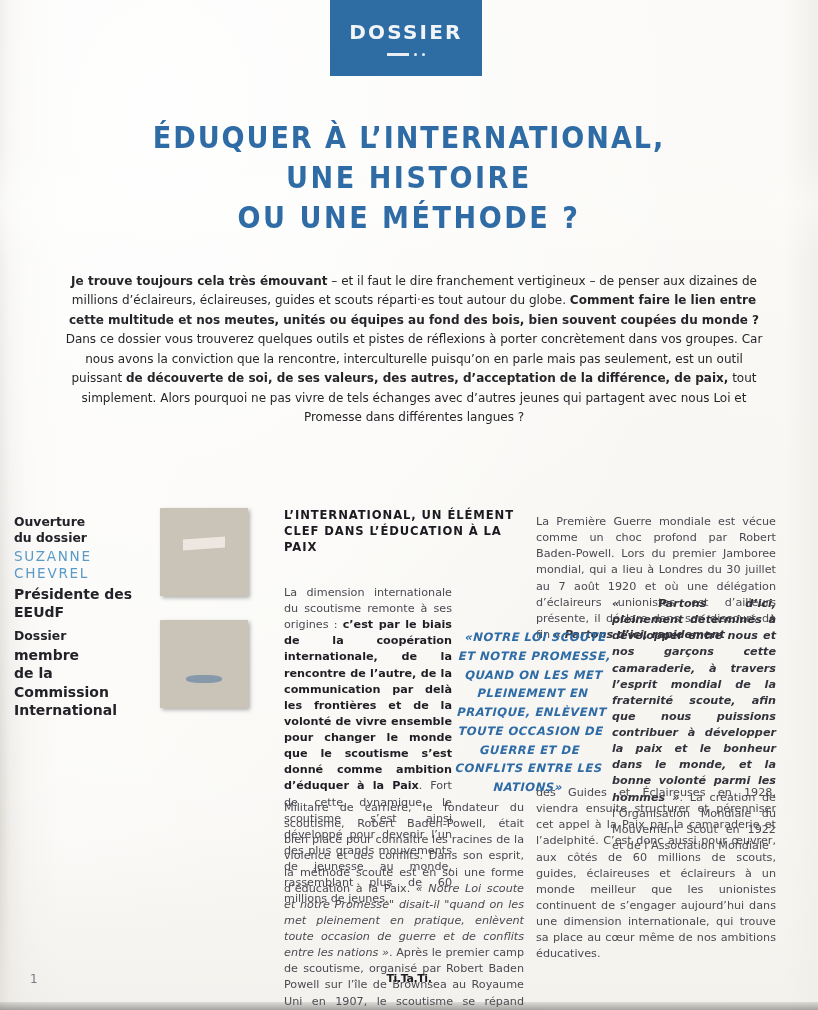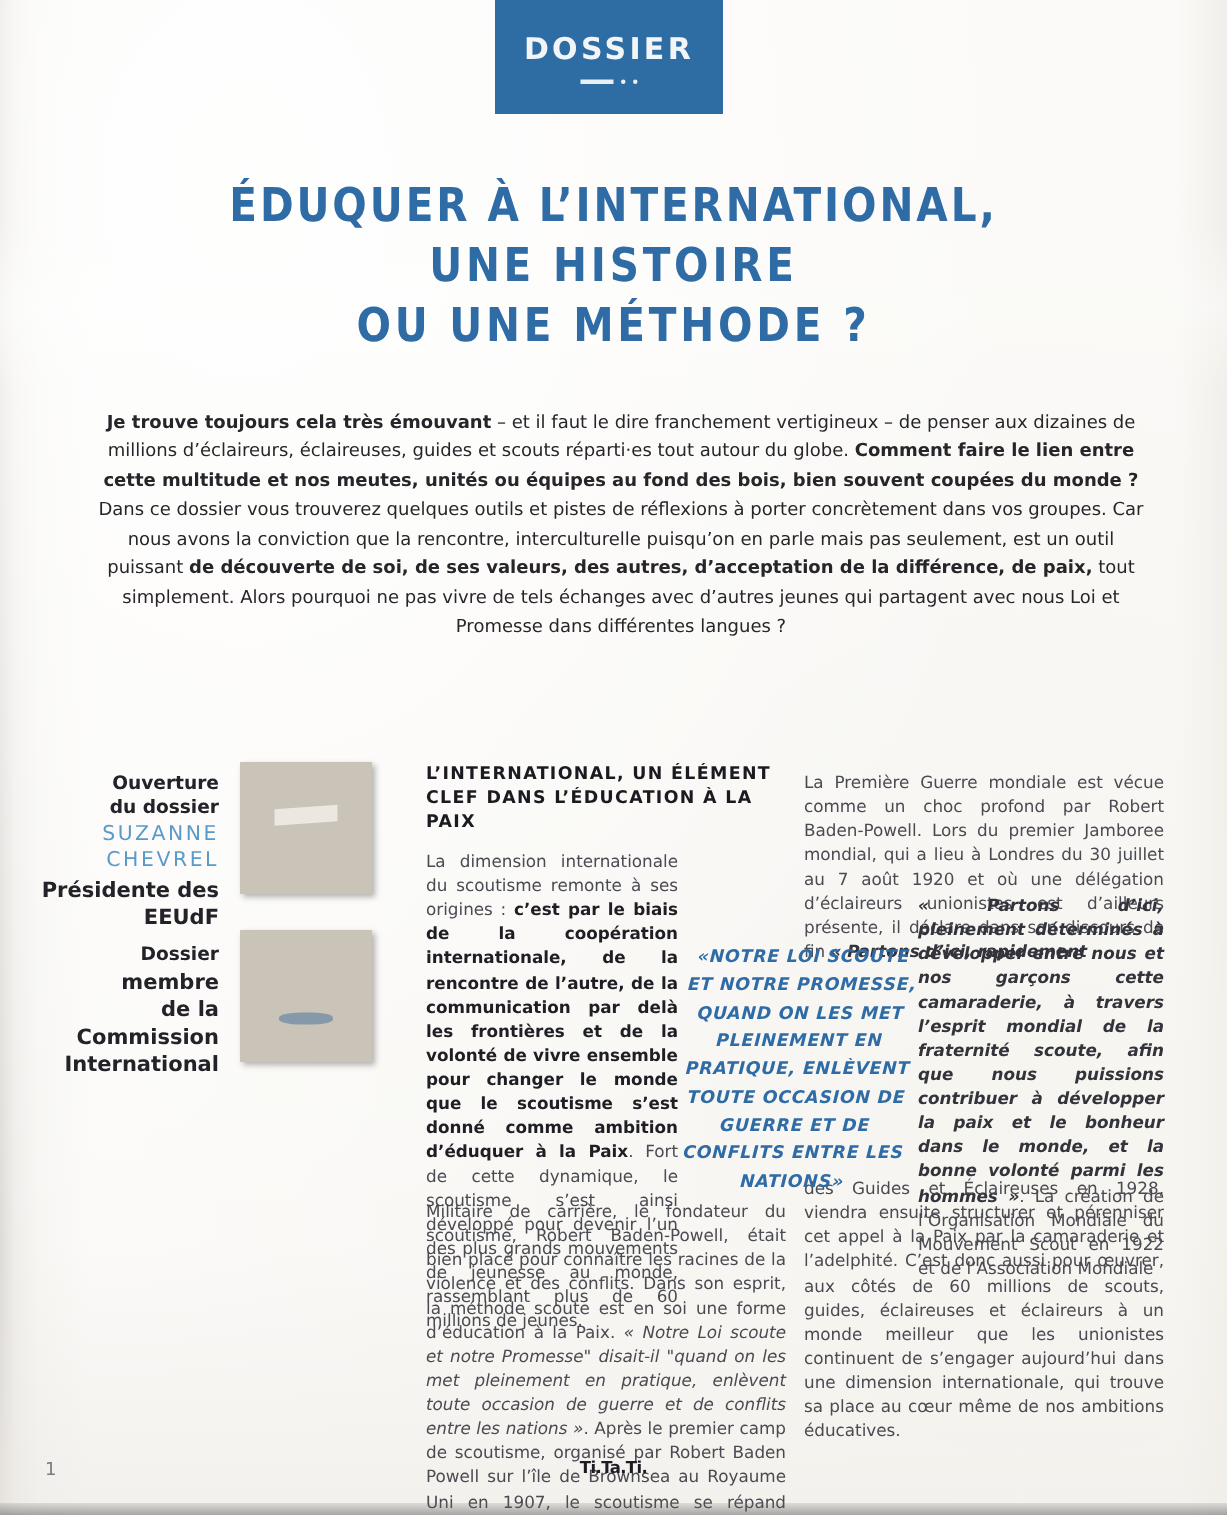--- a/index.html
+++ b/index.html
@@ -73,21 +73,21 @@
     font-family:"DejaVu Sans","Liberation Sans",sans-serif;
   }
   .intro b{font-weight:bold;}
 
   
   .credits{
     position:absolute;left:14px;top:508px;width:240px;z-index:4;
   }
   .credit{position:relative;margin-bottom:16px;min-height:92px;}
   .credit .ctext{
-    width:132px;text-align:right;float:left;
+    width:132px;float:left;
     padding-top:6px;
   }
   .credit .role{
     color:#222228;font-weight:bold;font-size:12.4px;line-height:1.26;
     font-family:"DejaVu Sans","Liberation Sans",sans-serif;
   }
   .credit .name{
     color:#5a9ac8;font-size:13.6px;line-height:1.25;letter-spacing:1.7px;
     margin-top:3px;font-family:"DejaVu Sans","Liberation Sans",sans-serif;
   }
@@ -131,21 +131,21 @@
     font-family:"DejaVu Sans","Liberation Sans",sans-serif;
     font-size:11.2px;line-height:1.44;
     text-align:justify;
   }
   .col b{color:#1e1e24;font-weight:bold;}
   .col i{font-style:italic;}
   .col .qi{font-style:italic;color:#33333b;font-weight:bold;}
 
   .kicker{
     color:#1a1a20;font-weight:bold;font-size:11.6px;letter-spacing:.9px;
-    line-height:1.38;margin-bottom:11px;text-align:left;
+    line-height:1.38;margin-bottom:29px;text-align:left;
     font-family:"DejaVu Sans","Liberation Sans",sans-serif;
   }
 
   #col-mid-top{left:284px;top:508px;width:168px;}
   #col-mid-top .kicker{width:236px;}
   #col-right-top{left:536px;top:514px;width:240px;}
   #col-right-ind{left:612px;top:596px;width:164px;}
   #col-mid-bot{left:284px;top:800px;width:240px;}
   #col-right-bot{left:536px;top:785px;width:240px;}
 

